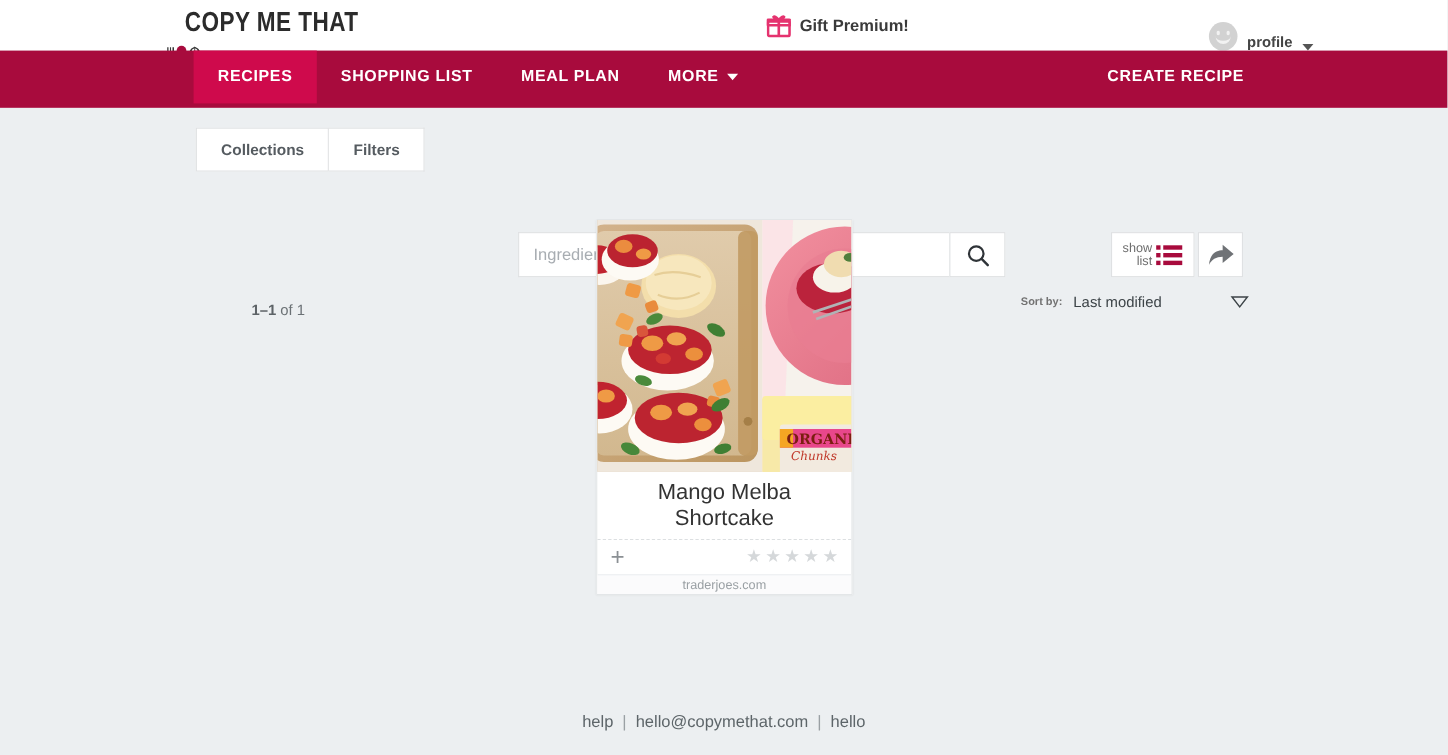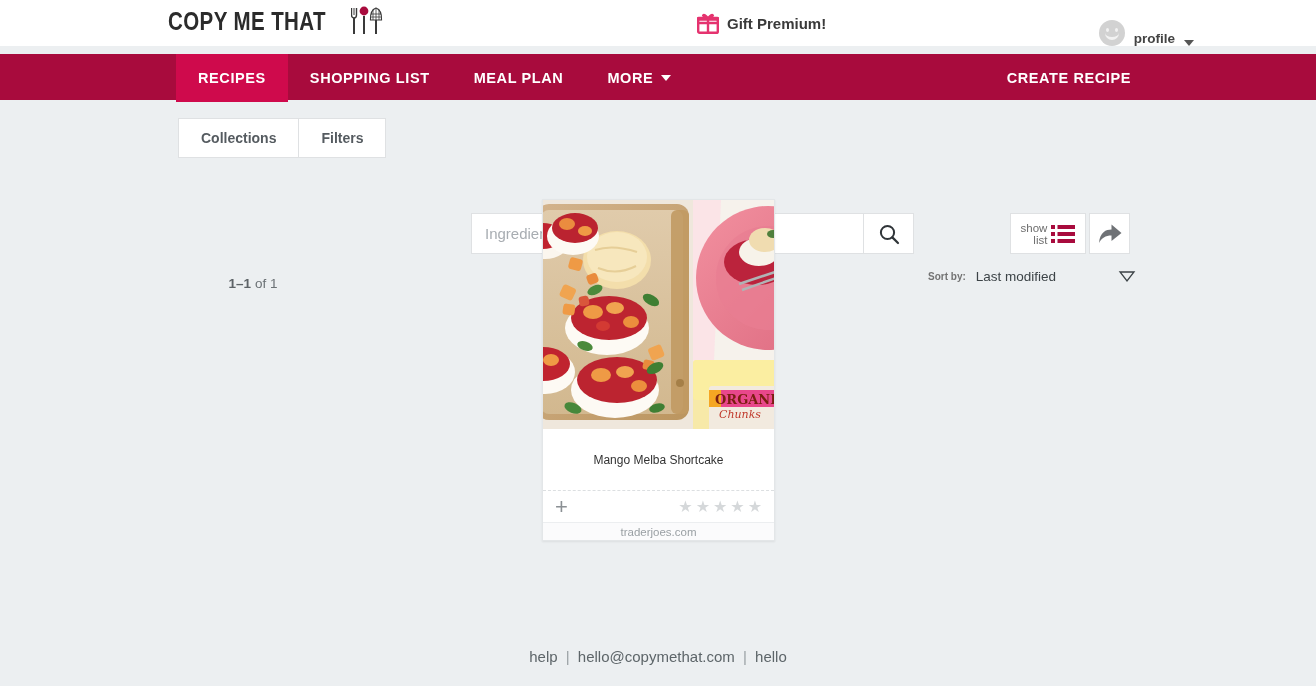--- a/index.html
+++ b/index.html
@@ -17,23 +17,23 @@
     height: 46px;
     background: #ffffff;
     display: flex;
     align-items: center;
   }
   .logo-wrap {
     position: absolute;
     left: 168px;
     top: 6px;
     display: flex;
-    align-items: center;
     gap: 6px;
     cursor: pointer;
+    flex-direction: column;
   }
   .logo-text {
     font-family: "Liberation Sans Narrow", "Liberation Sans", sans-serif;
     font-size: 25px;
     font-weight: bold;
     letter-spacing: 0.5px;
     color: #2b2b2b;
     transform: scaleX(0.82);
     transform-origin: left center;
     white-space: nowrap;
@@ -114,24 +114,23 @@
   }
   .caret-down {
     width: 0; height: 0;
     border-left: 5px solid transparent;
     border-right: 5px solid transparent;
     border-top: 6px solid #555;
   }
 
   
   .mainnav {
-    height: 46px;
+    height: 52px;
     background: #a80b3d;
     position: relative;
-    margin-top: 8px;
   }
   .mainnav-inner {
     position: absolute;
     left: 176px;
     top: 0;
     height: 48px;
     display: flex;
     align-items: stretch;
   }
   .mainnav-inner a {
@@ -310,21 +309,21 @@
     position: relative;
     overflow: hidden;
     background: #d9c4ab;
   }
   .card-title {
     height: 62px;
     display: flex;
     align-items: center;
     justify-content: center;
     padding: 4px 10px;
-    font-size: 12px;
+    font-size: 20px;
     color: #333;
     text-align: center;
     border-bottom: 1px dashed #dcdfe1;
   }
   .card-actions {
     height: 31px;
     display: flex;
     align-items: center;
     padding: 0 12px;
     justify-content: space-between;

